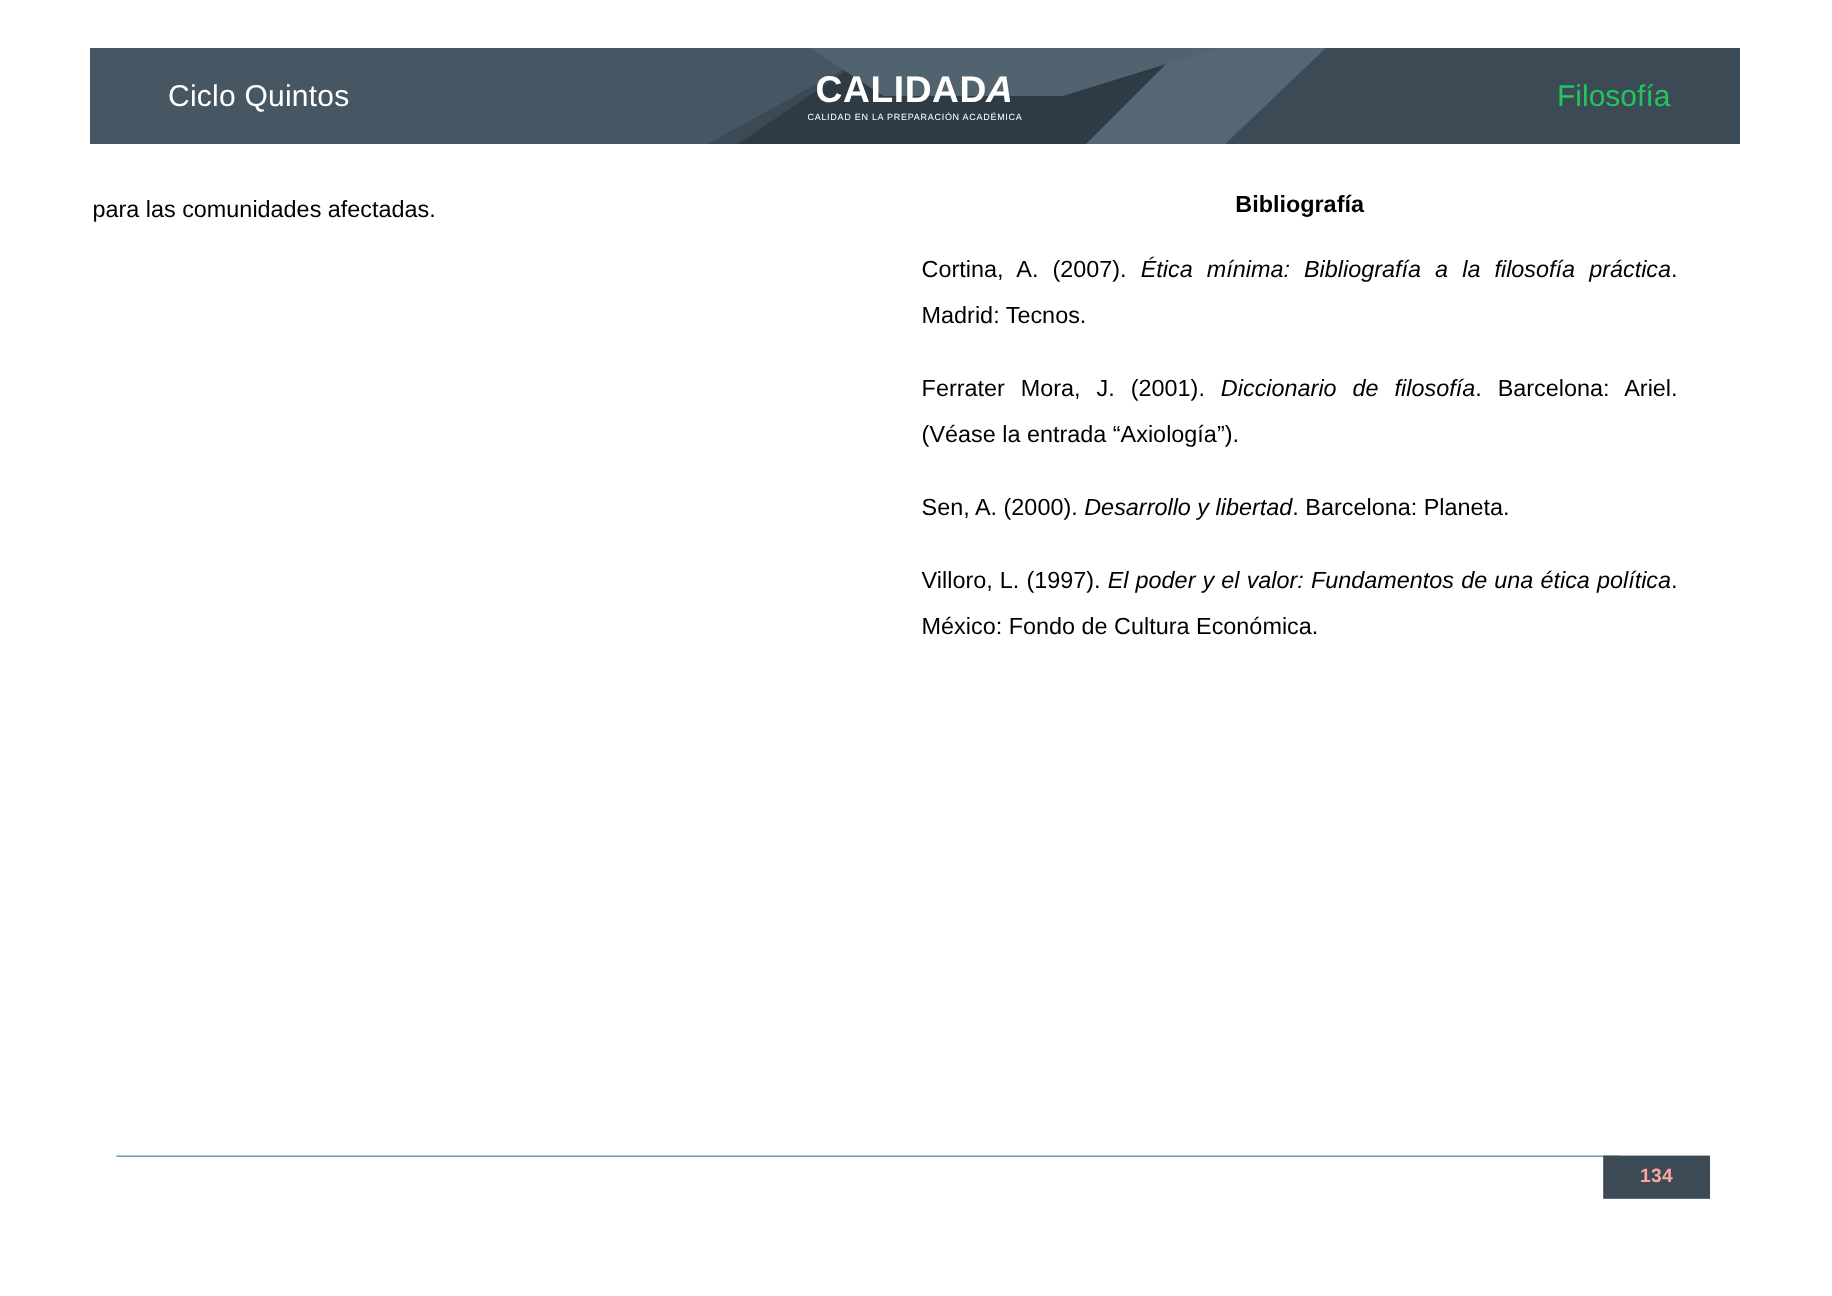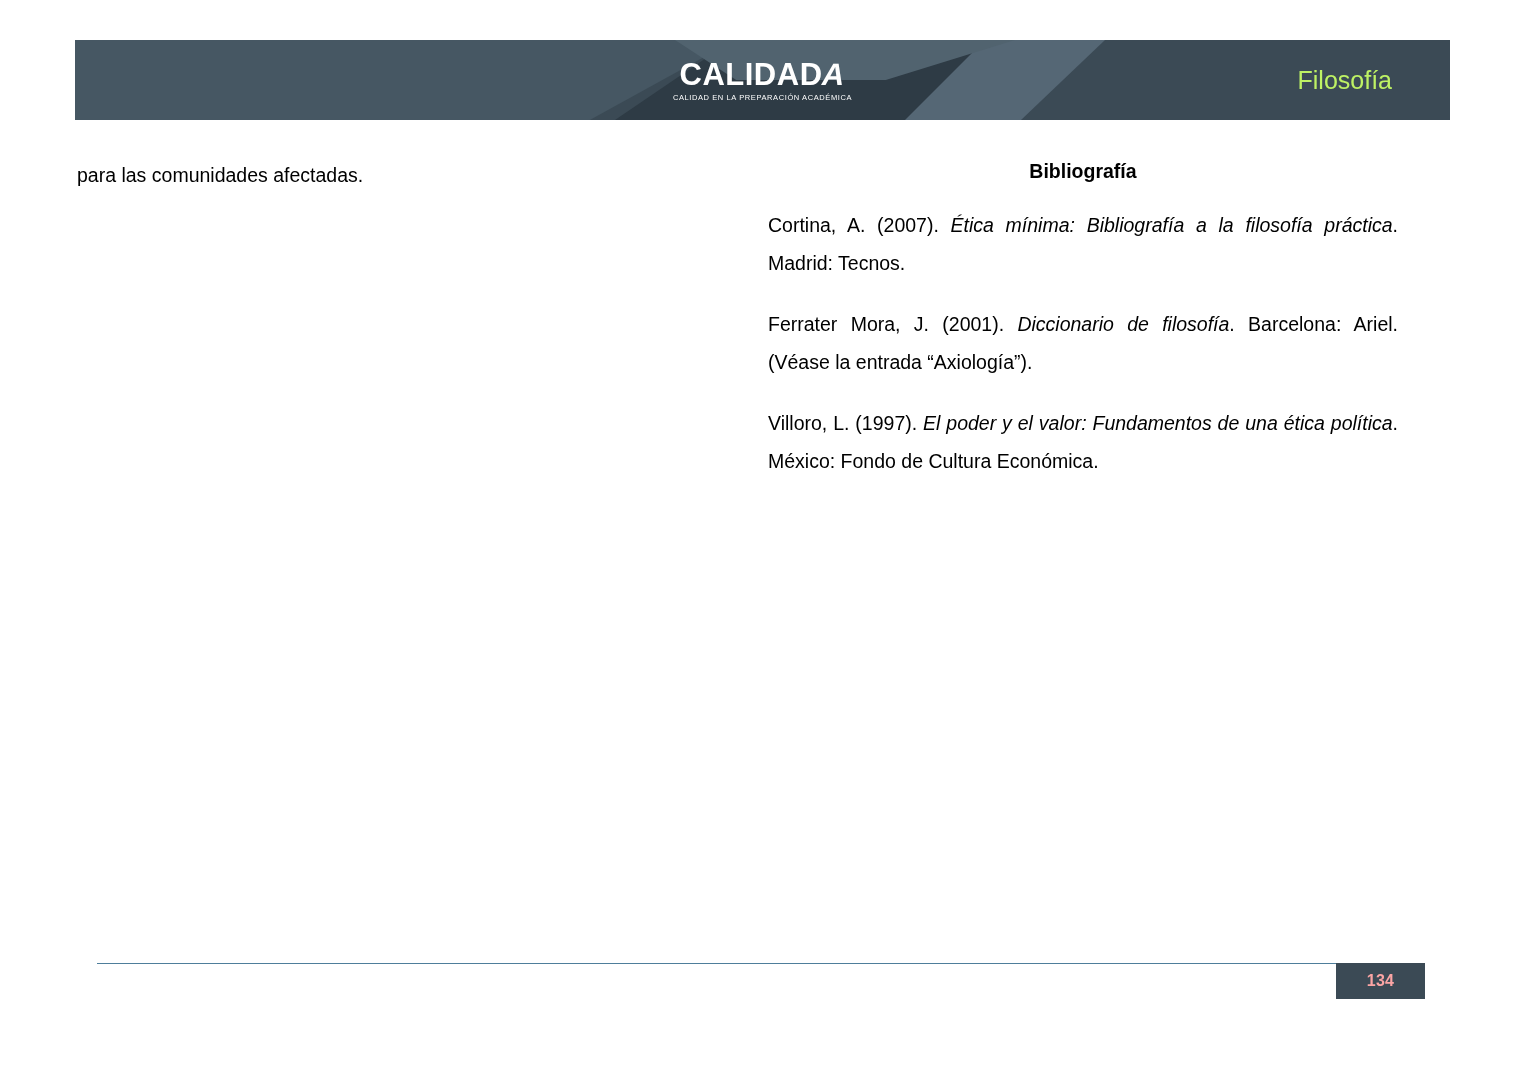--- a/index.html
+++ b/index.html
@@ -84,21 +84,21 @@
     font-weight: 400;
     letter-spacing: 0.2px;
   }
   .header-right {
     position: absolute;
     right: 58px;
     top: 0;
     height: 80px;
     line-height: 80px;
     font-size: 25px;
-    color: #bef264;
+    color: #22c55e;
     font-weight: 400;
   }
 
   .logo {
     position: absolute;
     left: 50%;
     top: 50%;
     transform: translate(-50%, -50%);
     text-align: center;
     color: #ffffff;
@@ -192,20 +192,21 @@
 <body>
 
 <div class="page">
 
   <div class="header">
     <div class="shape-a"></div>
     <div class="shape-b"></div>
     <div class="shape-c"></div>
     <div class="shape-d"></div>
 
+    <div class="header-left">Ciclo Quintos</div>
 
     <div class="logo">
       <div class="logo-main"><span>CALIDAD</span><span class="tail">A</span></div>
       <div class="logo-sub">CALIDAD EN LA PREPARACIÓN ACADÉMICA</div>
     </div>
 
     <div class="header-right">Filosofía</div>
   </div>
 
   <div class="content">
@@ -219,20 +220,23 @@
 
       <p class="ref">
         <span>Cortina, A. (2007). </span><i>Ética mínima: Bibliografía a la filosofía práctica</i><span>. Madrid: Tecnos.</span>
       </p>
 
       <p class="ref">
         <span>Ferrater Mora, J. (2001). </span><i>Diccionario de filosofía</i><span>. Barcelona: Ariel. (Véase la entrada “Axiología”).</span>
       </p>
 
 
+      <p class="ref">
+        <span>Sen, A. (2000). </span><i>Desarrollo y libertad</i><span>. Barcelona: Planeta.</span>
+      </p>
 
       <p class="ref">
         <span>Villoro, L. (1997). </span><i>El poder y el valor: Fundamentos de una ética política</i><span>. México: Fondo de Cultura Económica.</span>
       </p>
     </div>
 
   </div>
 
   <div class="footer-rule"></div>
   <div class="page-number">134</div>

